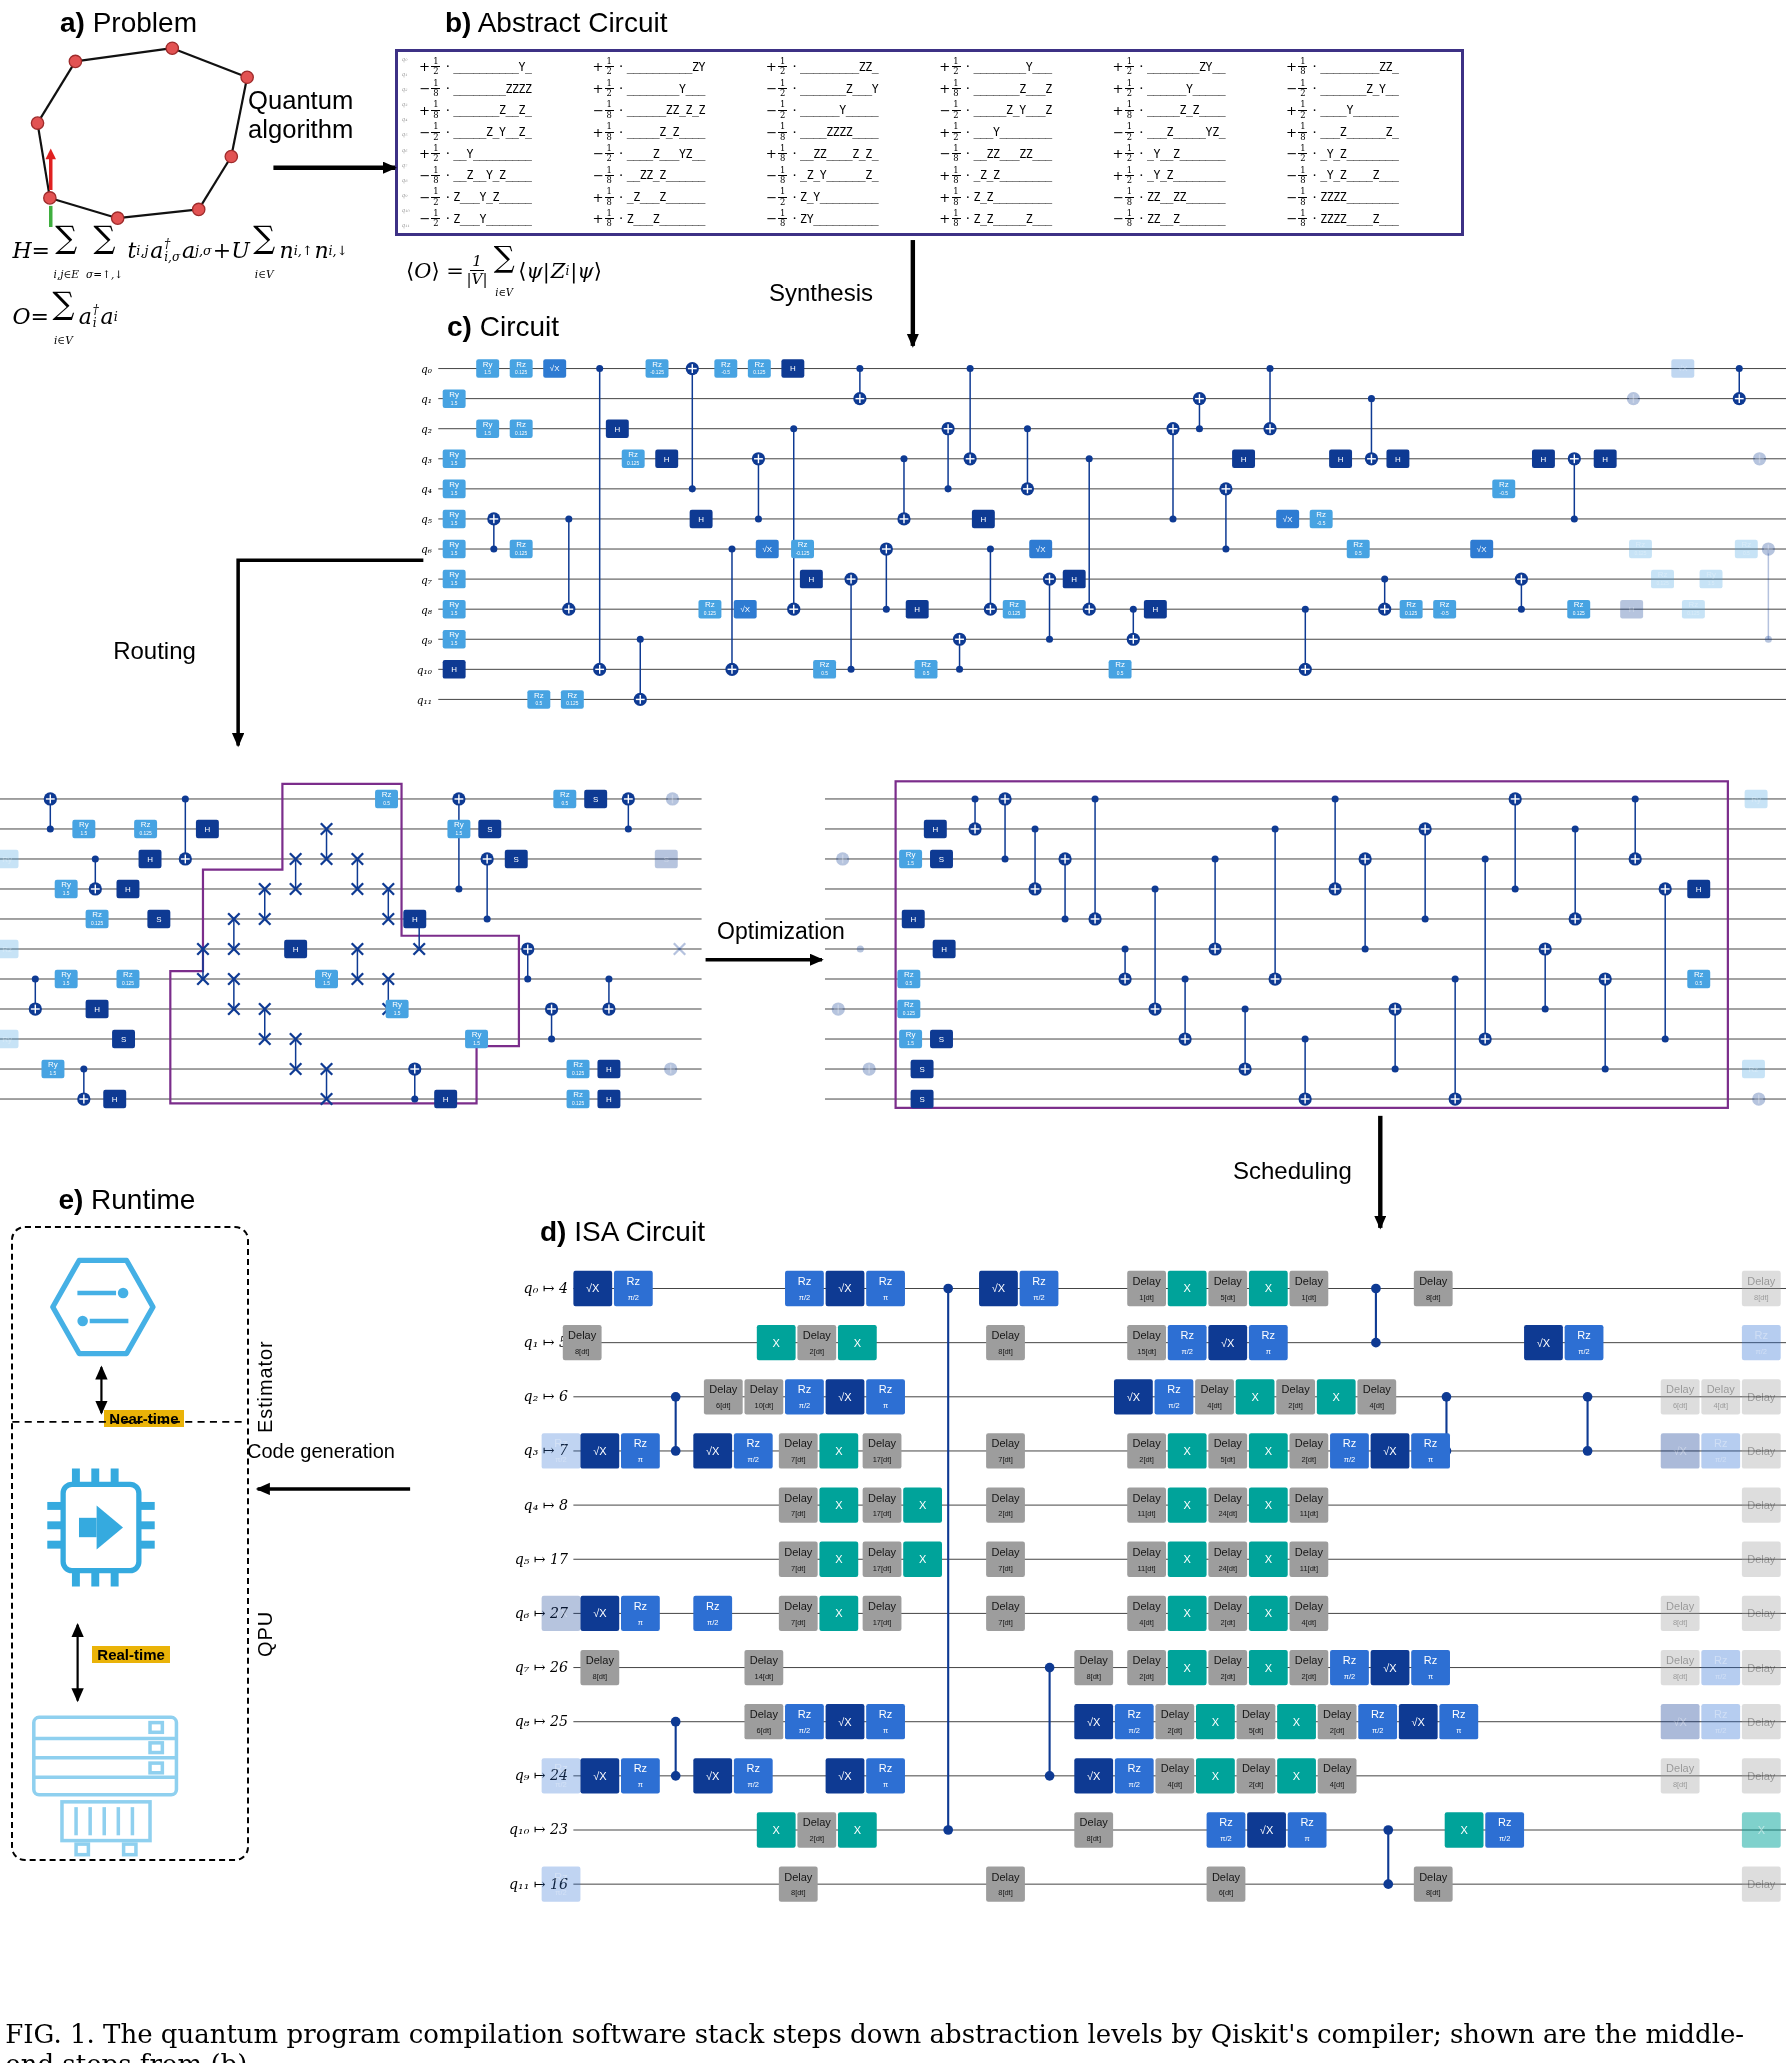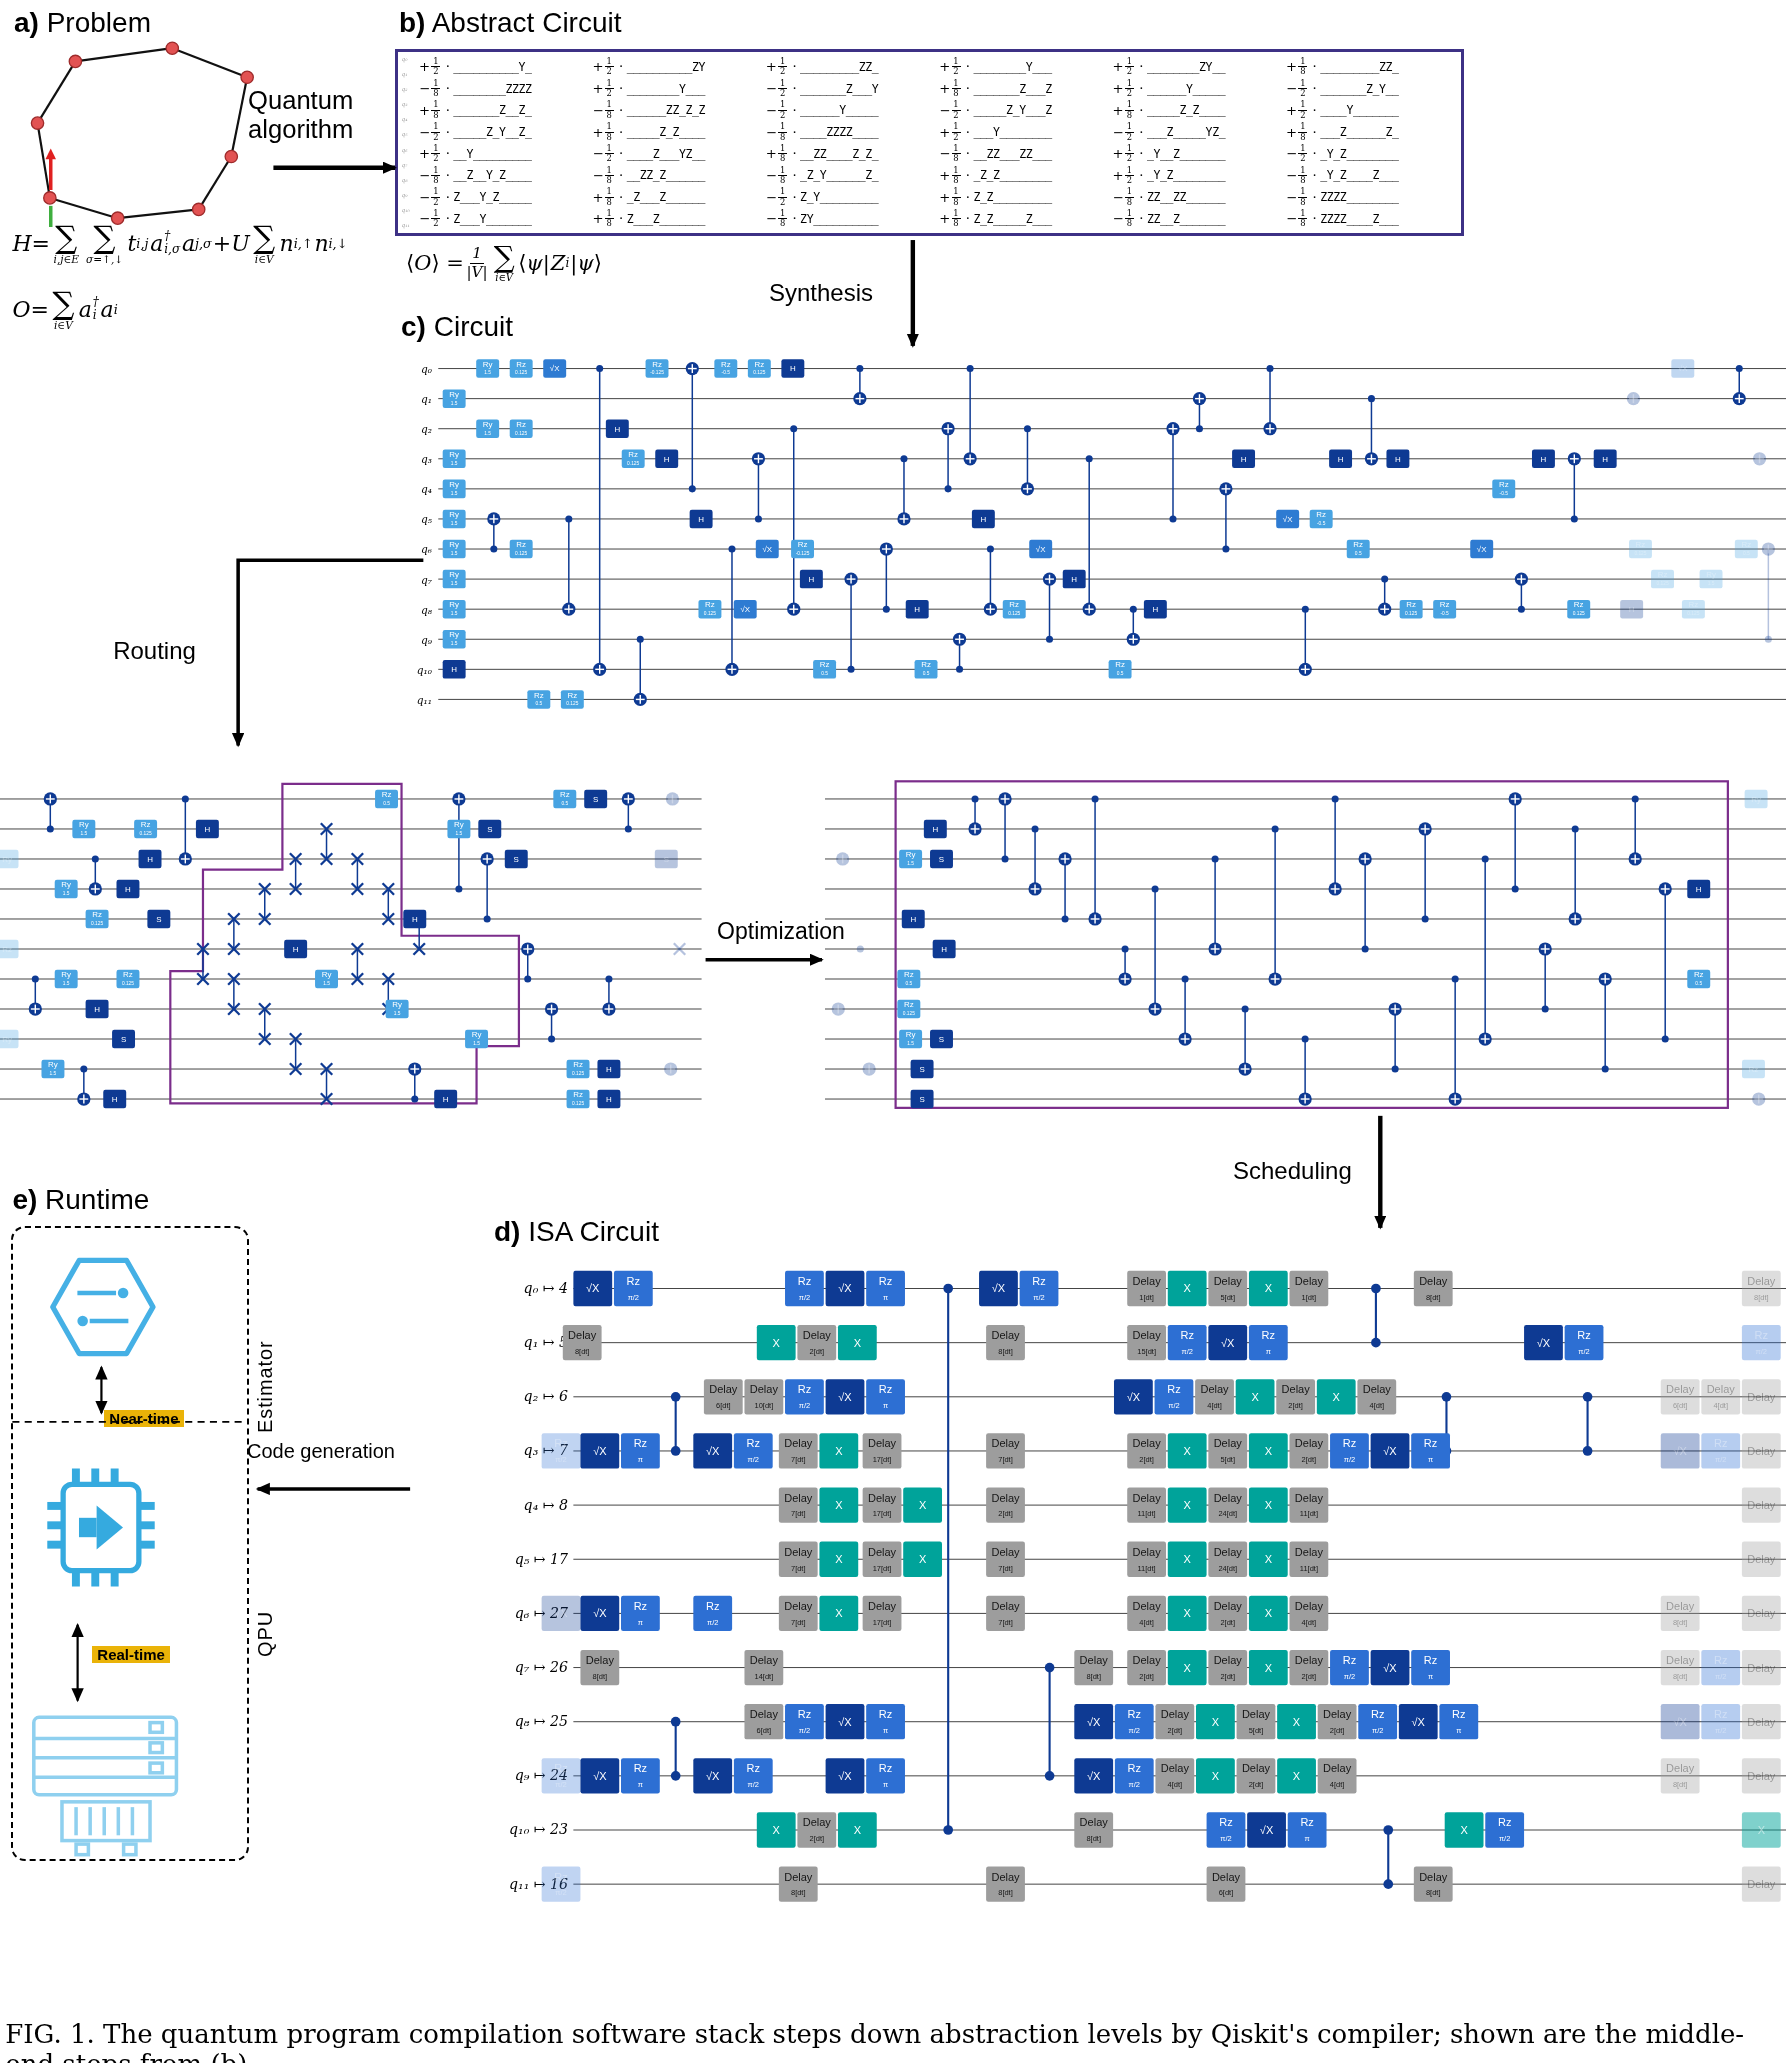--- a/index.html
+++ b/index.html
@@ -1,26 +1,26 @@
 <!DOCTYPE html>
 <html style="font-size:14px"><head>
 <meta charset="utf-8">
 <style>
   html,body{margin:0;padding:0;background:#fff;}
   body{width:1786px;height:2065px;position:relative;font-family:"Liberation Sans",sans-serif;color:#000;overflow:hidden;}
-  .heading{position:absolute;font-size:28px;white-space:nowrap;color:#000;}
+  .heading{position:absolute;font-size:28px;white-space:nowrap;color:#000;margin-left:46px;}
   .heading b{font-weight:700;}
   .flow-label{position:absolute;font-size:24px;color:#000;}
   svg{position:absolute;display:block;}
   
   .math{position:absolute;font-family:"DejaVu Serif",serif;font-style:italic;display:flex;align-items:center;font-size:22px;white-space:nowrap;}
   .math .up{font-style:normal;}
   .msum{display:inline-flex;flex-direction:column;align-items:center;line-height:1;margin:0 3.5px;font-style:normal;}
   .msum .ms{font-size:1.4em;}
-  .msum .mu{font-size:0.48em;font-style:italic;margin-top:1px;}
+  .msum .mu{font-size:0.48em;font-style:italic;margin-top:16px;}
   .mfrac{display:inline-flex;flex-direction:column;align-items:center;line-height:1.15;margin:0 2.6px;font-size:0.72em;}
   .mfrac .mn{border-bottom:1.3px solid #000;padding:0 2.6px;}
   .mss{display:inline-flex;align-items:center;margin:0 0.9px;}
   .mss .msc{display:inline-flex;flex-direction:column;font-size:0.55em;line-height:1.05;margin-left:0.9px;}
   .mss .msup{min-height:1em;}
   .lsub{font-size:0.58em;vertical-align:-0.35em;}
   
   #terms-box{position:absolute;left:395px;top:49px;width:1069px;height:187px;border:3.5px solid #3d3185;box-sizing:border-box;background:#fff;}
   #bticks{position:absolute;left:3.5px;top:3.5px;height:173px;display:flex;flex-direction:column;justify-content:space-between;font-size:5.7px;color:#999;font-family:"DejaVu Serif",serif;font-style:italic;}
   #terms{position:absolute;left:21px;top:4.4px;right:7px;bottom:3.5px;display:flex;gap:5.3px;}

